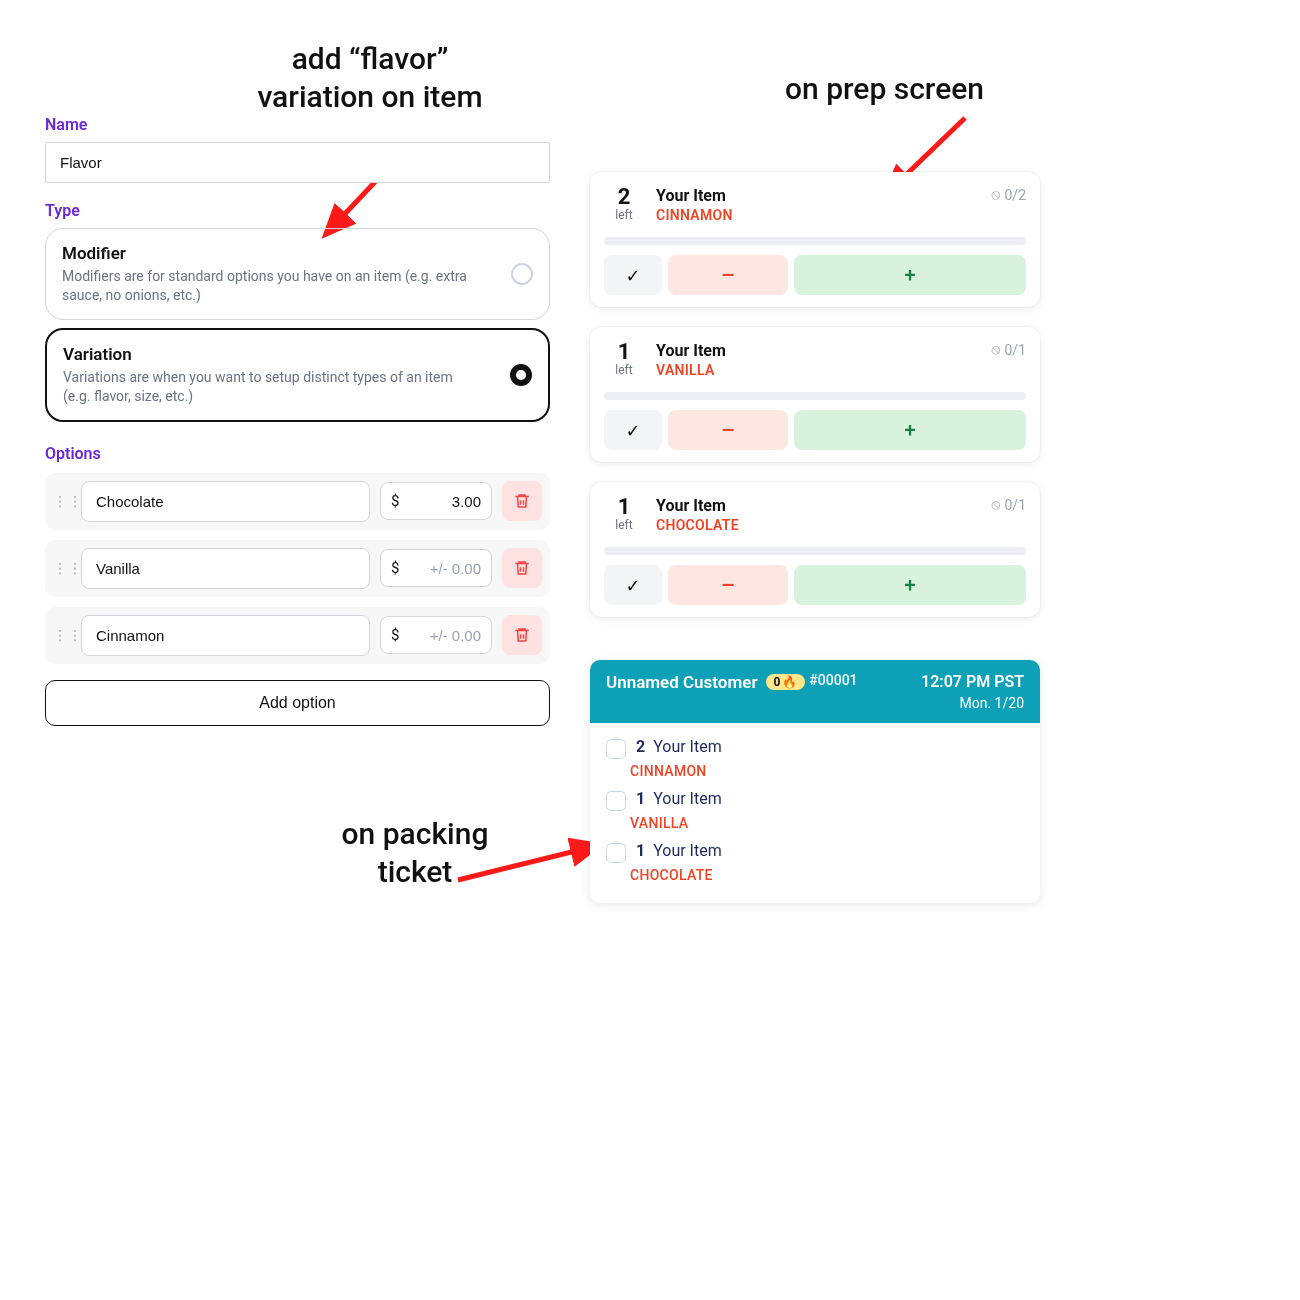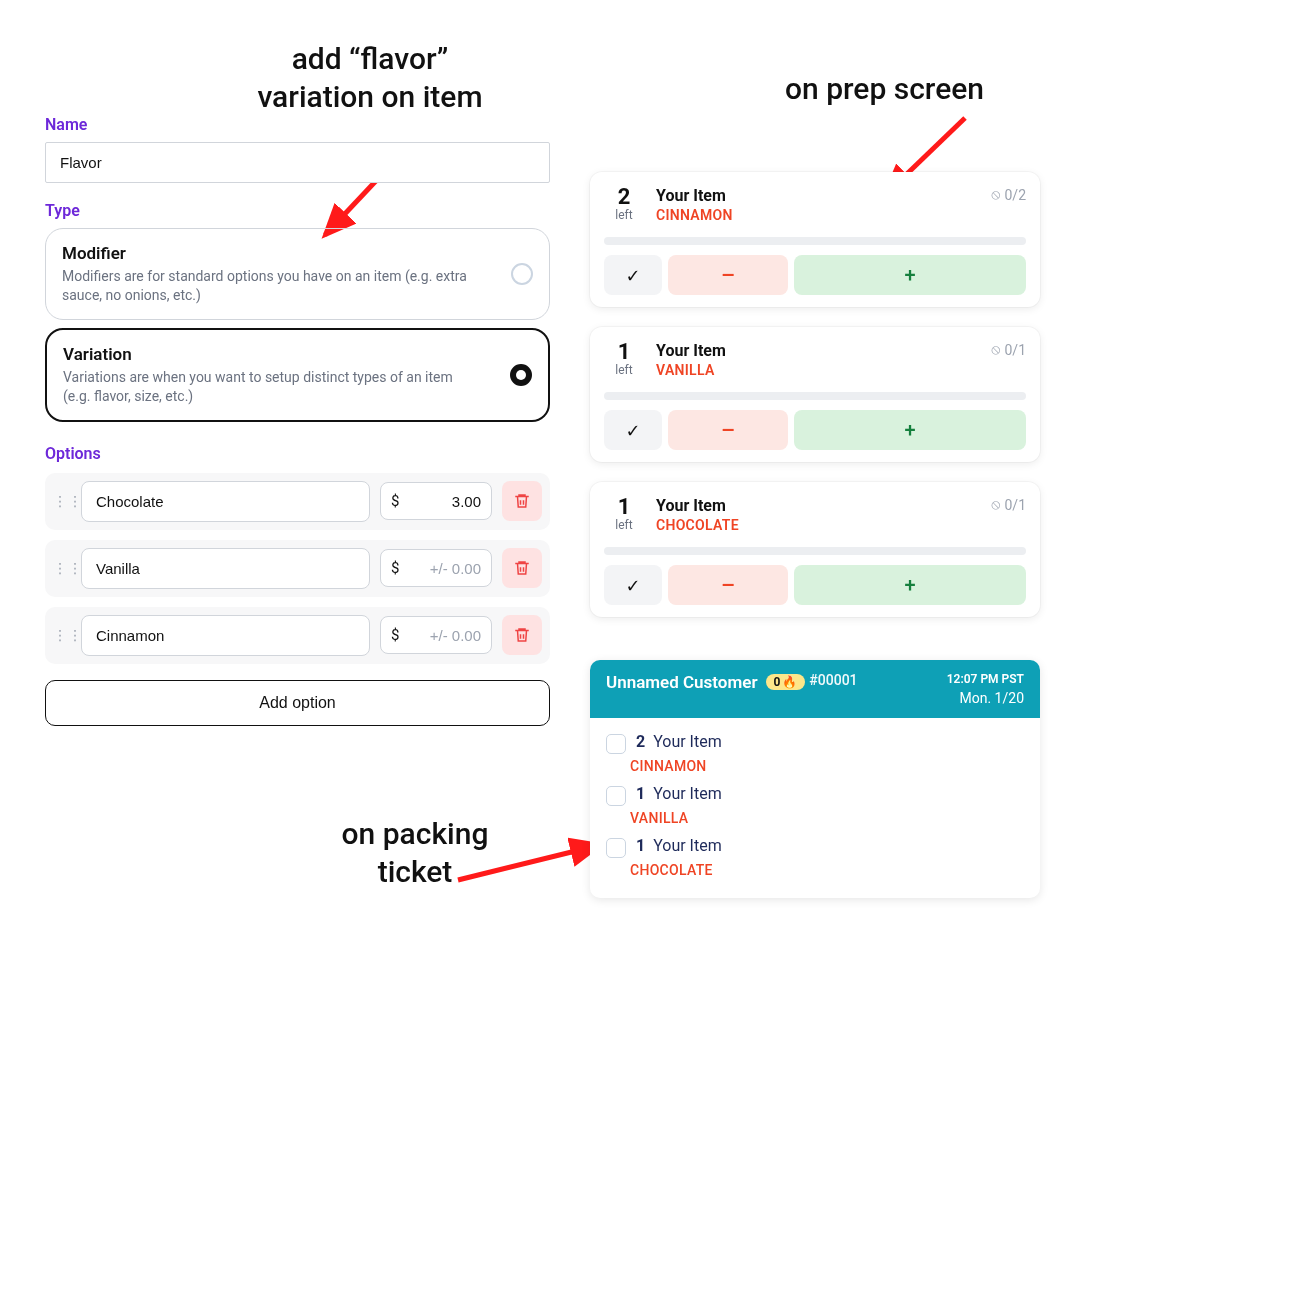--- a/index.html
+++ b/index.html
@@ -152,21 +152,21 @@
     display:flex; justify-content:space-between; align-items:flex-start;
   }
   .ticket-h-left { display:flex; flex-direction:row; gap:4px; }
   .ticket-cust { font-size:17px; font-weight:600; display:flex; align-items:center; gap:8px;}
   .ticket-badge {
     background:#fde68a; color:#111; border-radius:999px;
     padding:1px 8px; font-size:12px; font-weight:700; display:inline-flex; align-items:center; gap:2px;
   }
   .ticket-order { font-size:14px; font-weight:500; opacity:0.95; }
   .ticket-h-right { text-align:right; }
-  .ticket-time { font-size:12px; font-weight:600; }
+  .ticket-time { font-size:16px; font-weight:600; }
   .ticket-date { font-size:14px; margin-top:4px; }
   .ticket-body { padding: 14px 16px 18px; }
   .ticket-line { display:flex; align-items:flex-start; gap:10px; margin-bottom:4px; }
   .ticket-check {
     width:20px; height:20px; border:1.5px solid #cbd5e1; border-radius:5px;
     margin-top:2px; cursor:pointer; flex-shrink:0;
   }
   .ticket-item { font-size:16px; color:#1e2a5a; }
   .ticket-item .q { font-weight:700; margin-right:4px; }
   .ticket-var { font-size:14px; color:#ef4424; font-weight:500; margin: 2px 0 10px 24px; letter-spacing:0.3px;}

